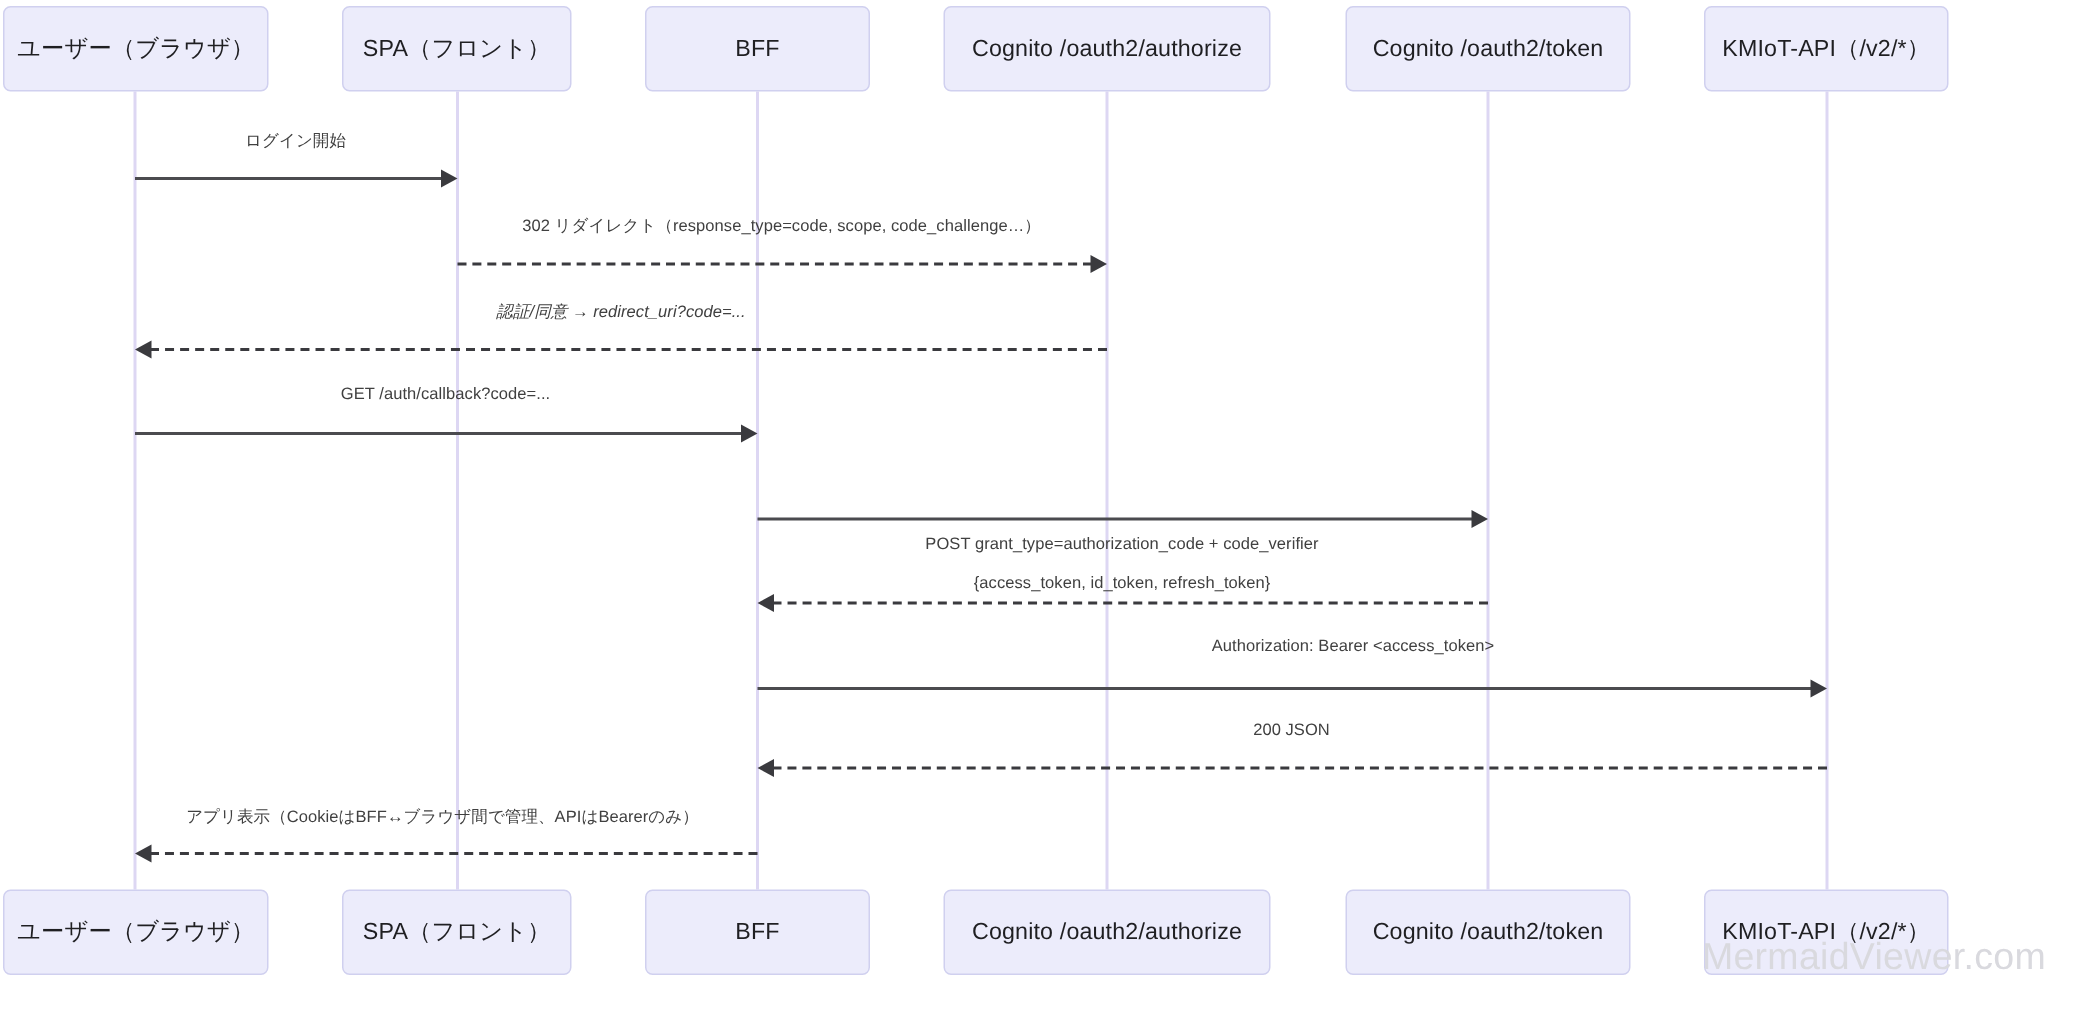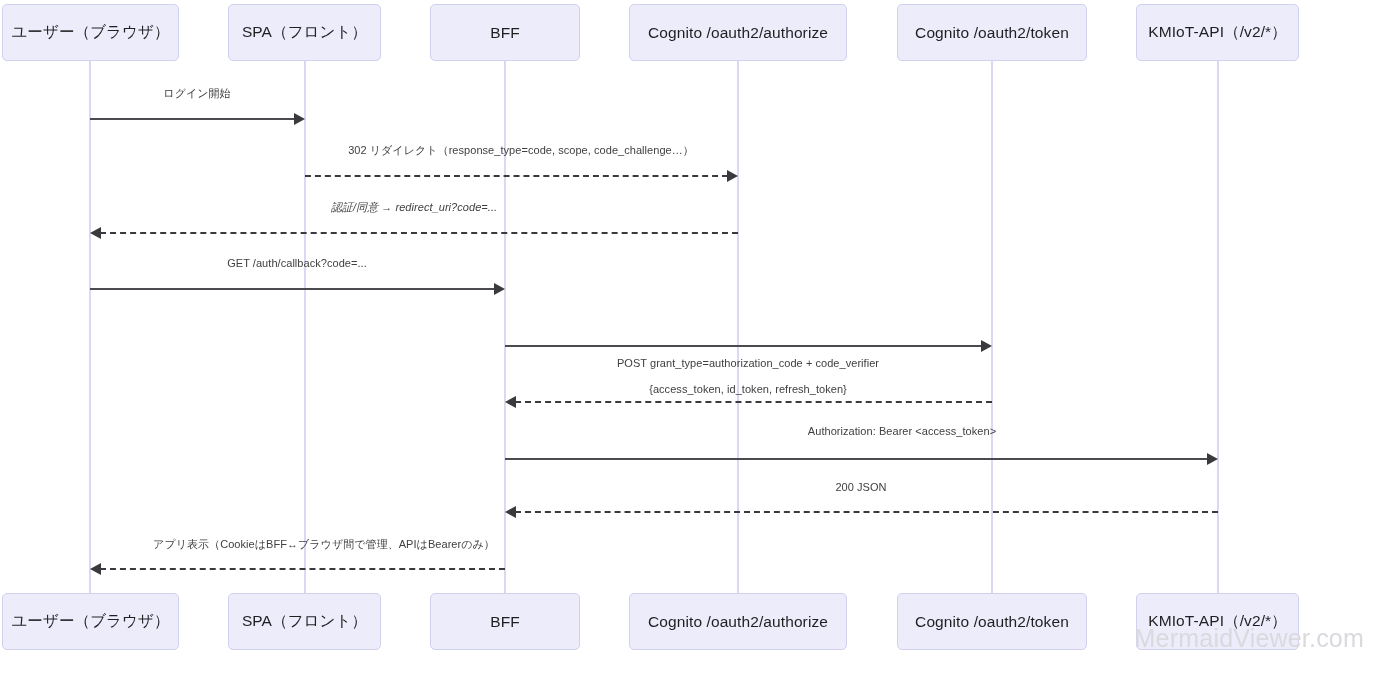--- a/index.html
+++ b/index.html
@@ -167,21 +167,21 @@
       <div class="msg-label" style="left: 902px; top: 425px; text-align: right;">Authorization: Bearer &lt;access_token&gt;</div>
       <div class="msg dotted" style="left: 505px; top: 511px; width: 713px;">
         <div class="line" style="left: 10px; width: 703px;"></div>
         <div class="arrowhead left" style="left: 0px;"></div>
       </div>
       <div class="msg-label" style="left: 861px; top: 481px;">200 JSON</div>
       <div class="msg dotted" style="left: 90px; top: 568px; width: 415px;">
         <div class="line" style="left: 10px; width: 405px;"></div>
         <div class="arrowhead left" style="left: 0px;"></div>
       </div>
-      <div class="msg-label" style="left: 295px; top: 537px; margin-left: 29px;">アプリ表示（CookieはBFF↔ブラウザ間で管理、APIはBearerのみ）</div>
+      <div class="msg-label" style="left: 295px; top: 537px;">アプリ表示（CookieはBFF↔ブラウザ間で管理、APIはBearerのみ）</div>
     </div>
 
   <div id="participants-bottom">
       <div class="participant" style="left: 2px; top: 593px; width: 177px; height: 57px;">
         <span>ユーザー（ブラウザ）</span>
       </div>
       <div class="participant" style="left: 228px; top: 593px; width: 153px; height: 57px;">
         <span>SPA（フロント）</span>
       </div>
       <div class="participant" style="left: 430px; top: 593px; width: 150px; height: 57px;">

